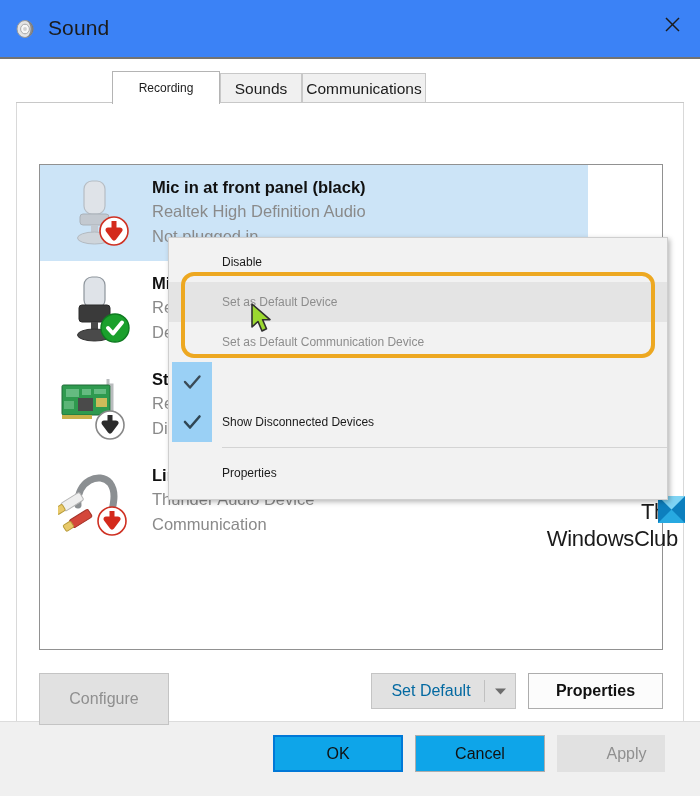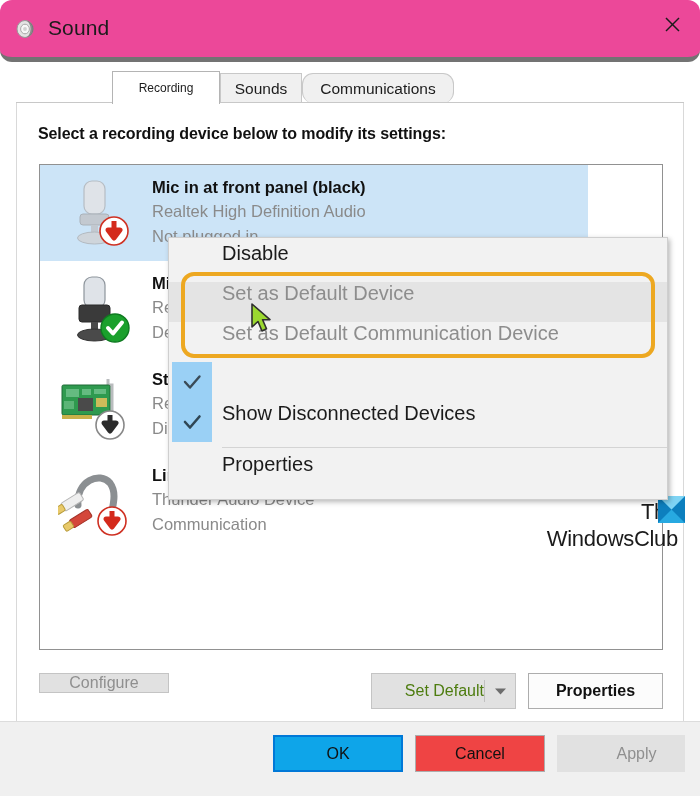--- a/index.html
+++ b/index.html
@@ -19,23 +19,22 @@
     height: 796px;
     background: #ffffff;
     box-sizing: border-box;
   }
   
   .titlebar {
     position: absolute;
     left: 0; top: 0;
     width: 700px;
     height: 57px;
-    background: #ec4899;
-    border-bottom: 5px solid #737373;
-    border-radius: 12px;
+    background: #3b82f6;
+    border-bottom: 2px solid #737373;
   }
   .app-icon {
     position: absolute;
     left: 14px; top: 16px;
     width: 26px; height: 26px;
   }
   .title-text {
     position: absolute;
     left: 48px; top: 16px;
     font-size: 21px;
@@ -157,22 +156,22 @@
     border: 1px solid #cfcfcf;
     box-shadow: 2px 2px 5px rgba(0,0,0,0.28);
     box-sizing: border-box;
     z-index: 20;
     padding: 4px 0 6px 0;
   }
   .mi {
     position: relative;
     height: 40px;
     display: flex;
-    align-items: flex-start;
-    font-size: 20px;
+    align-items: center;
+    font-size: 12px;
     color: #1b1b1b;
     cursor: default;
   }
   .mi .mi-label { margin-left: 53px; }
   .mi.disabled { color: #8d8d8d; }
   .mi.hl { background: #e4e4e4; }
   .mi-check {
     position: absolute;
     left: 3px; top: 0;
     width: 40px; height: 40px;
@@ -221,21 +220,21 @@
     position: absolute;
     right: -7px; top: -2px;
     width: 27px; height: 27px;
   }
 
   
   .btn {
     position: absolute;
     box-sizing: border-box;
     border: 1px solid #adadad;
-    background: #ef4444;
+    background: #0ea5e9;
     font-size: 16px;
     color: #111111;
     display: flex;
     align-items: center;
     justify-content: center;
     cursor: default;
   }
   .btn.disabled { color: #8f8f8f; background: #e1e1e1; border-color: #c4c4c4; }
   .btn.focus {
     border: 1px solid #0078d7;
@@ -249,23 +248,23 @@
     left: 371px; top: 673px;
     width: 145px; height: 36px;
     border: 1px solid #c4c4c4;
     background: #e1e1e1;
     box-sizing: border-box;
     display: flex;
     align-items: center;
   }
   .setdefault-label {
     flex: 1;
-    text-align: right;
+    text-align: center;
     font-size: 16px;
-    color: #4d7c0f;
+    color: #0369a1;
     padding-left: 6px;
   }
   .setdefault-div {
     width: 1px; height: 22px; background: #c0c0c0;
   }
   .setdefault-arrow {
     width: 30px;
     display: flex; align-items: center; justify-content: center;
   }
   .bottombar {
@@ -295,27 +294,26 @@
       <svg width="17" height="17" viewBox="0 0 17 17">
         <line x1="2" y1="2" x2="15" y2="15" stroke="#1b1b1b" stroke-width="1.5"></line>
         <line x1="15" y1="2" x2="2" y2="15" stroke="#1b1b1b" stroke-width="1.5"></line>
       </svg>
     </div>
   </div>
 
   <div class="tabstrip">
     <div class="tab active" style="left:96px;width:108px;">Recording</div>
     <div class="tab" style="left:204px;width:82px;">Sounds</div>
-    <div class="tab" style="left:286px;width:152px;border-radius:11px;">Communications</div>
+    <div class="tab" style="left:286px;width:124px;">Communications</div>
   </div>
   <div class="tabs-underline"></div>
 
   <div class="panel"></div>
 
-  <div class="prompt">Select a recording device below to modify its settings:</div>
 
   <div class="listbox">
 
     <div class="device-row selected" style="top:0px;">
       <div class="device-icon">
         <svg width="82" height="80" viewBox="0 0 82 80">
           <rect x="26" y="8" width="21" height="33" rx="8" fill="#dfe3e8" stroke="#b6bdc4" stroke-width="1.2"></rect>
           <rect x="22" y="41" width="29" height="11" rx="3" fill="#c3c9d0" stroke="#aab1b8" stroke-width="1"></rect>
           <rect x="33" y="52" width="7" height="10" fill="#c3c9d0"></rect>
           <ellipse cx="36.5" cy="65" rx="17" ry="6" fill="#cfd5db" stroke="#b3bac1" stroke-width="1"></ellipse>
@@ -450,33 +448,33 @@
   </div>
 
   <div class="cursor-arrow">
     <svg width="24" height="32" viewBox="0 0 24 32">
       <path d="M2 1 L2 24 L8 18.5 L12 28 L16.5 25.8 L12.6 16.8 L20 16.6 Z" fill="#9bd830" stroke="#2f2f2f" stroke-width="1.6" stroke-linejoin="round"></path>
     </svg>
   </div>
 
   <div class="bottombar"></div>
 
-  <div class="btn disabled" style="left:39px;  top:673px; width:130px; height:20px;">Configure</div>
+  <div class="btn disabled" style="left:39px;  top:673px; width:130px; height:52px;">Configure</div>
 
   <div class="setdefault-group">
     <div class="setdefault-label">Set Default</div>
     <div class="setdefault-div"></div>
     <div class="setdefault-arrow">
       <svg width="13" height="9" viewBox="0 0 13 9">
         <path d="M1 1.5 L6.5 7.5 L12 1.5 Z" fill="#6d6d6d"></path>
       </svg>
     </div>
   </div>
 
   <div class="btn plain" style="left:528px; top:673px; width:135px; height:36px;">Properties</div>
 
   <div class="btn focus" style="left:273px; top:735px; width:130px; height:37px;">OK</div>
 
   <div class="btn" style="left:415px; top:735px; width:130px; height:37px;">Cancel</div>
 
-  <div class="btn disabled" style="left:557px; top:735px; width:128px; height:37px; border-color:#e1e1e1;padding-left:31px;">Apply</div>
+  <div class="btn disabled" style="left:557px; top:735px; width:108px; height:37px; border-color:#e1e1e1;padding-left:31px;">Apply</div>
 
 </div>
 
 </body></html>

